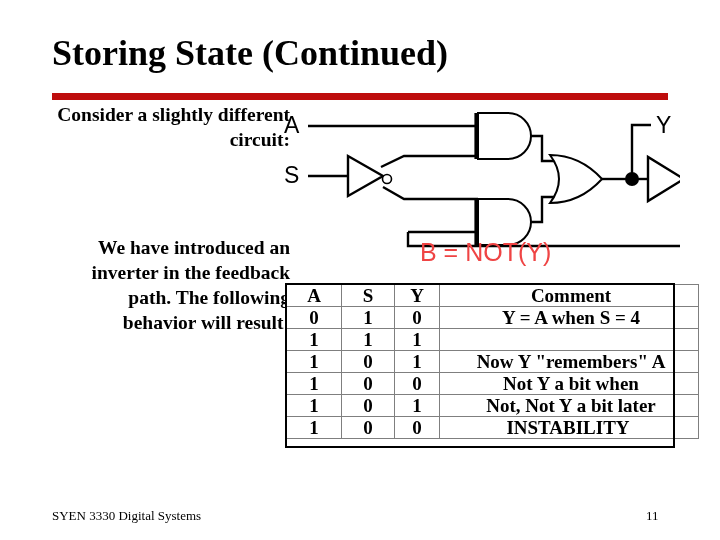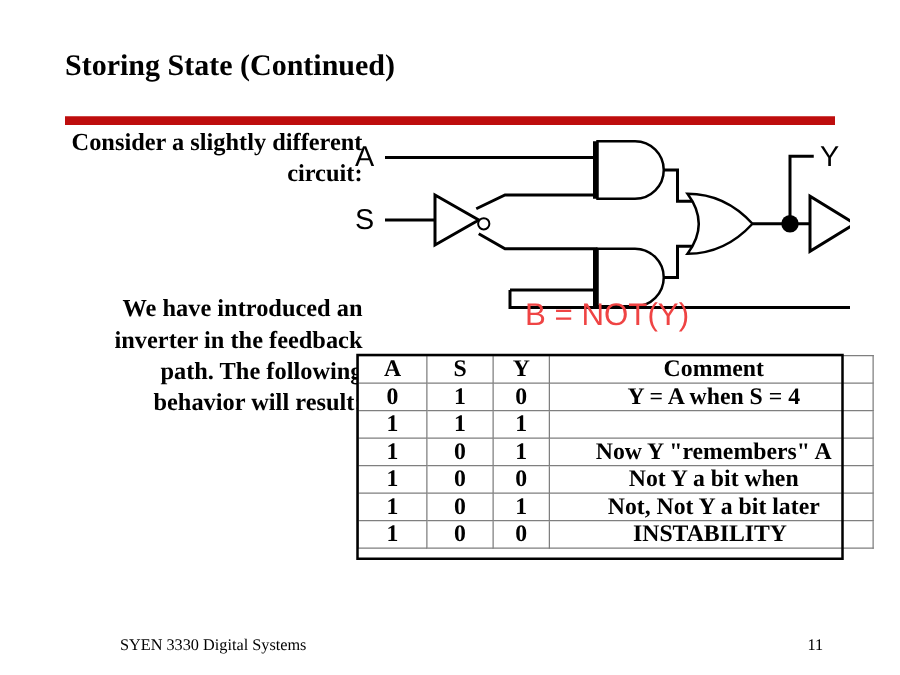--- a/index.html
+++ b/index.html
@@ -17,21 +17,21 @@
   }
 
   
   #slide-title {
     position: absolute;
     left: 52px;
     top: 32px;
     width: 620px;
     font-family: "Liberation Serif", serif;
     font-weight: bold;
-    font-size: 24px;
+    font-size: 36px;
     line-height: 42px;
     letter-spacing: 0px;
     color: #000000;
     white-space: nowrap;
   }
 
   
   #title-rule {
     position: absolute;
     left: 52px;
@@ -125,21 +125,20 @@
 
   
   #footer-course {
     position: absolute;
     left: 52px;
     top: 508px;
     font-family: "Liberation Serif", serif;
     font-size: 13px;
     color: #000000;
     white-space: nowrap;
-    margin-left: 44px;
   }
   #footer-page {
     position: absolute;
     left: 646px;
     top: 508px;
     font-family: "Liberation Serif", serif;
     font-size: 13px;
     color: #000000;
   }
 </style>

